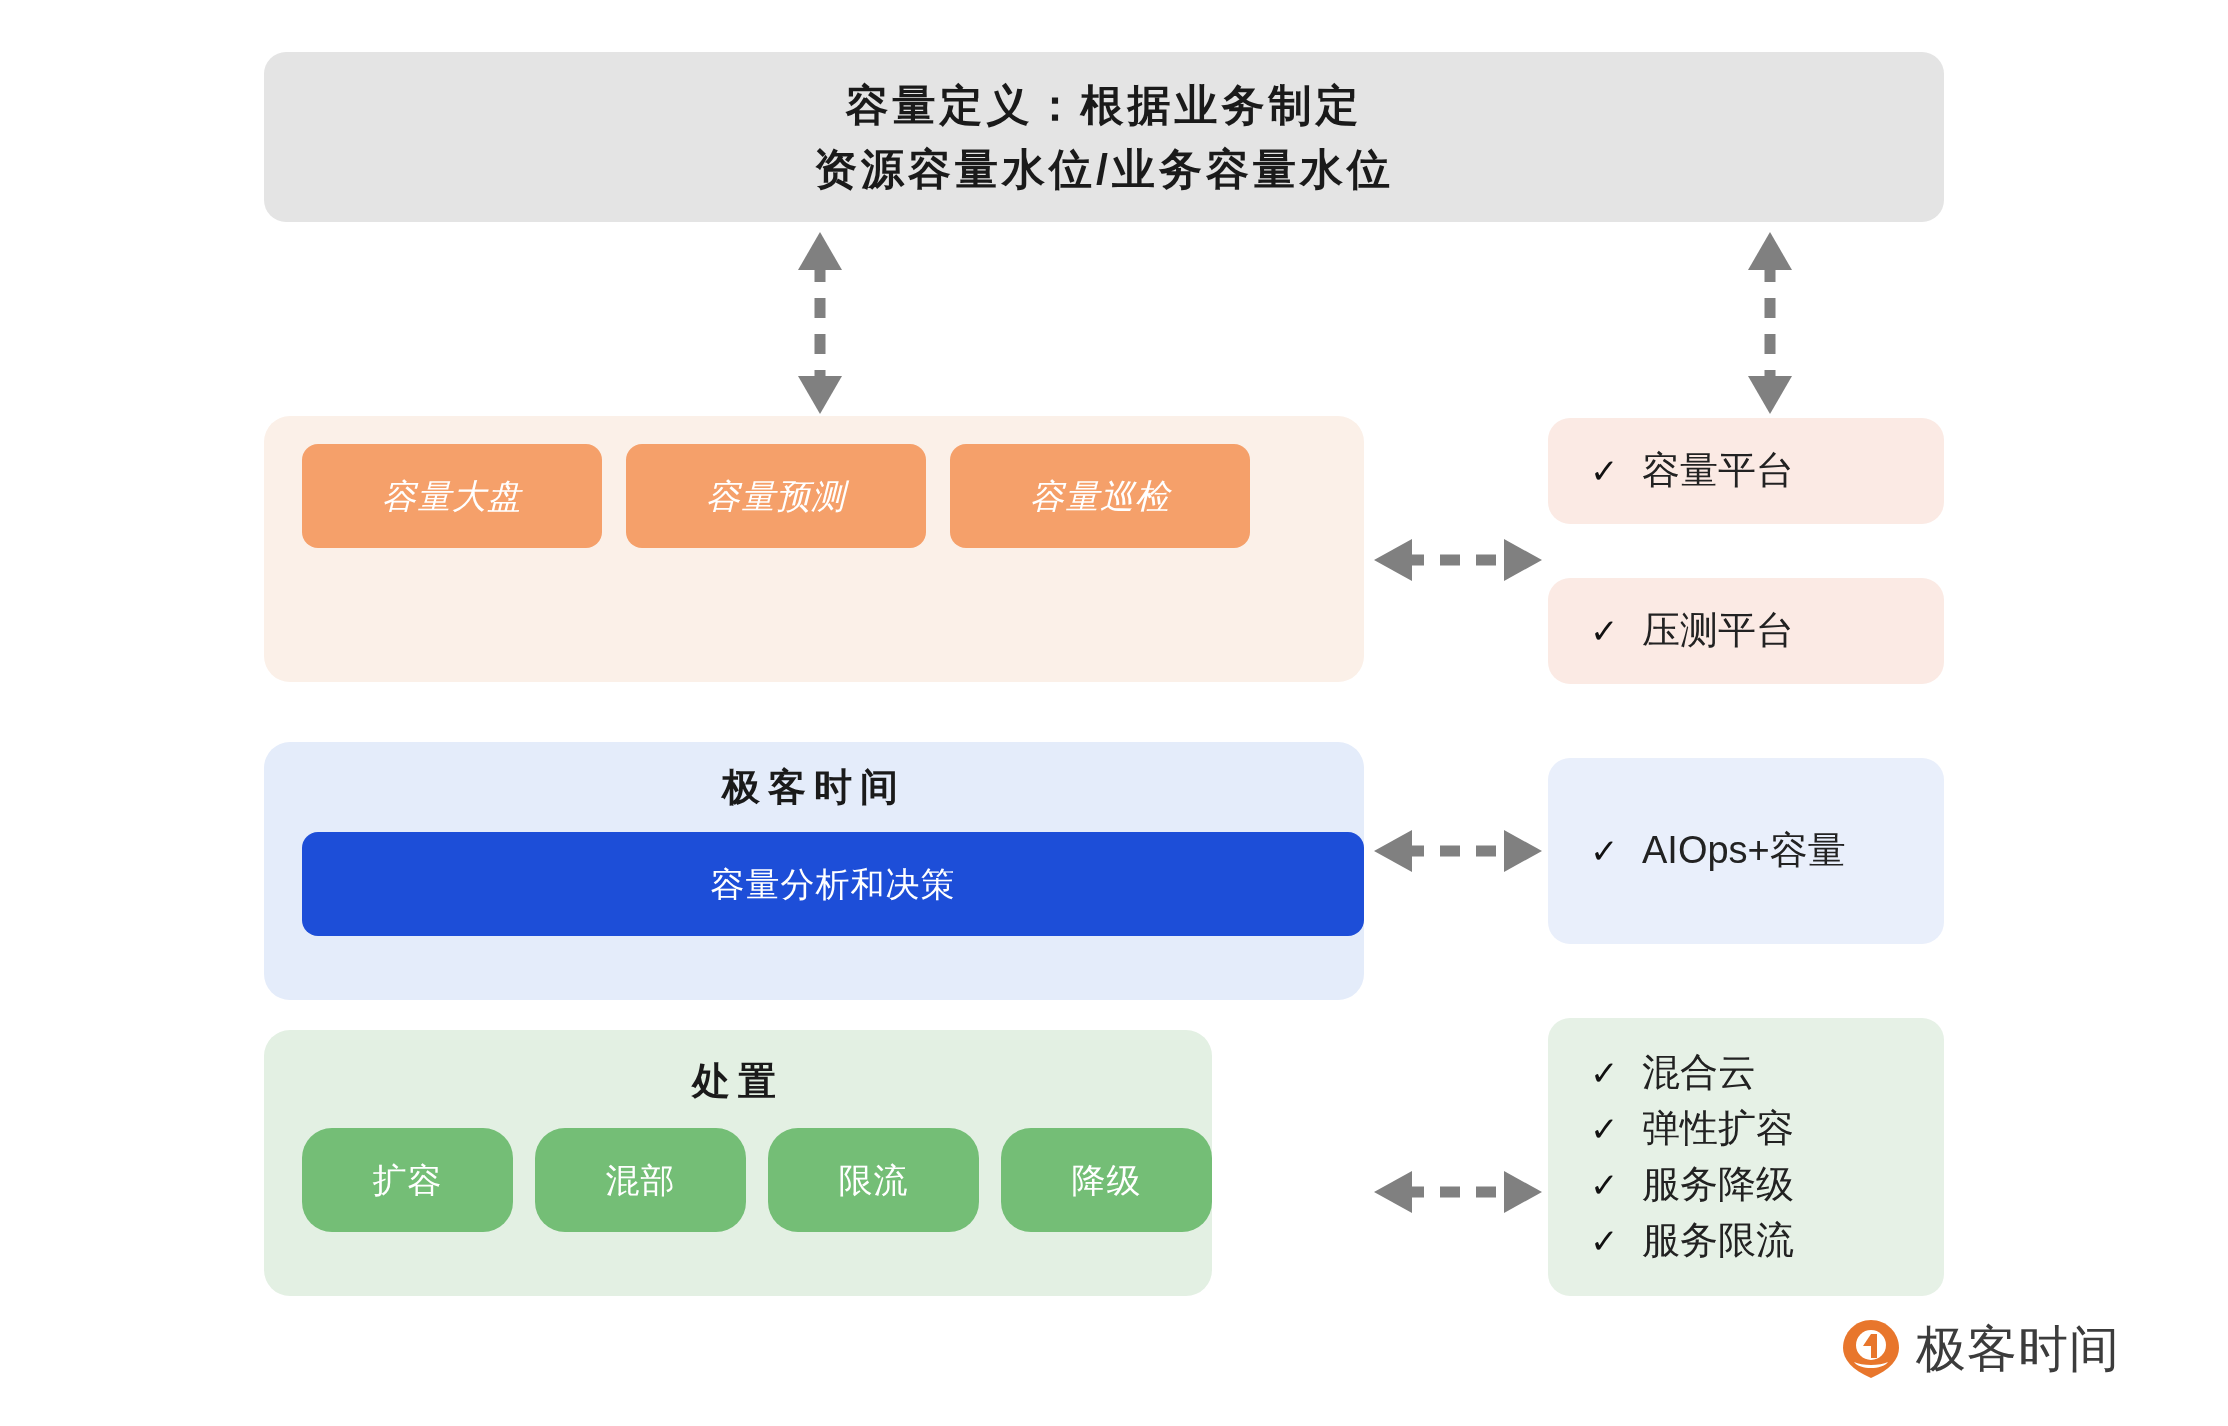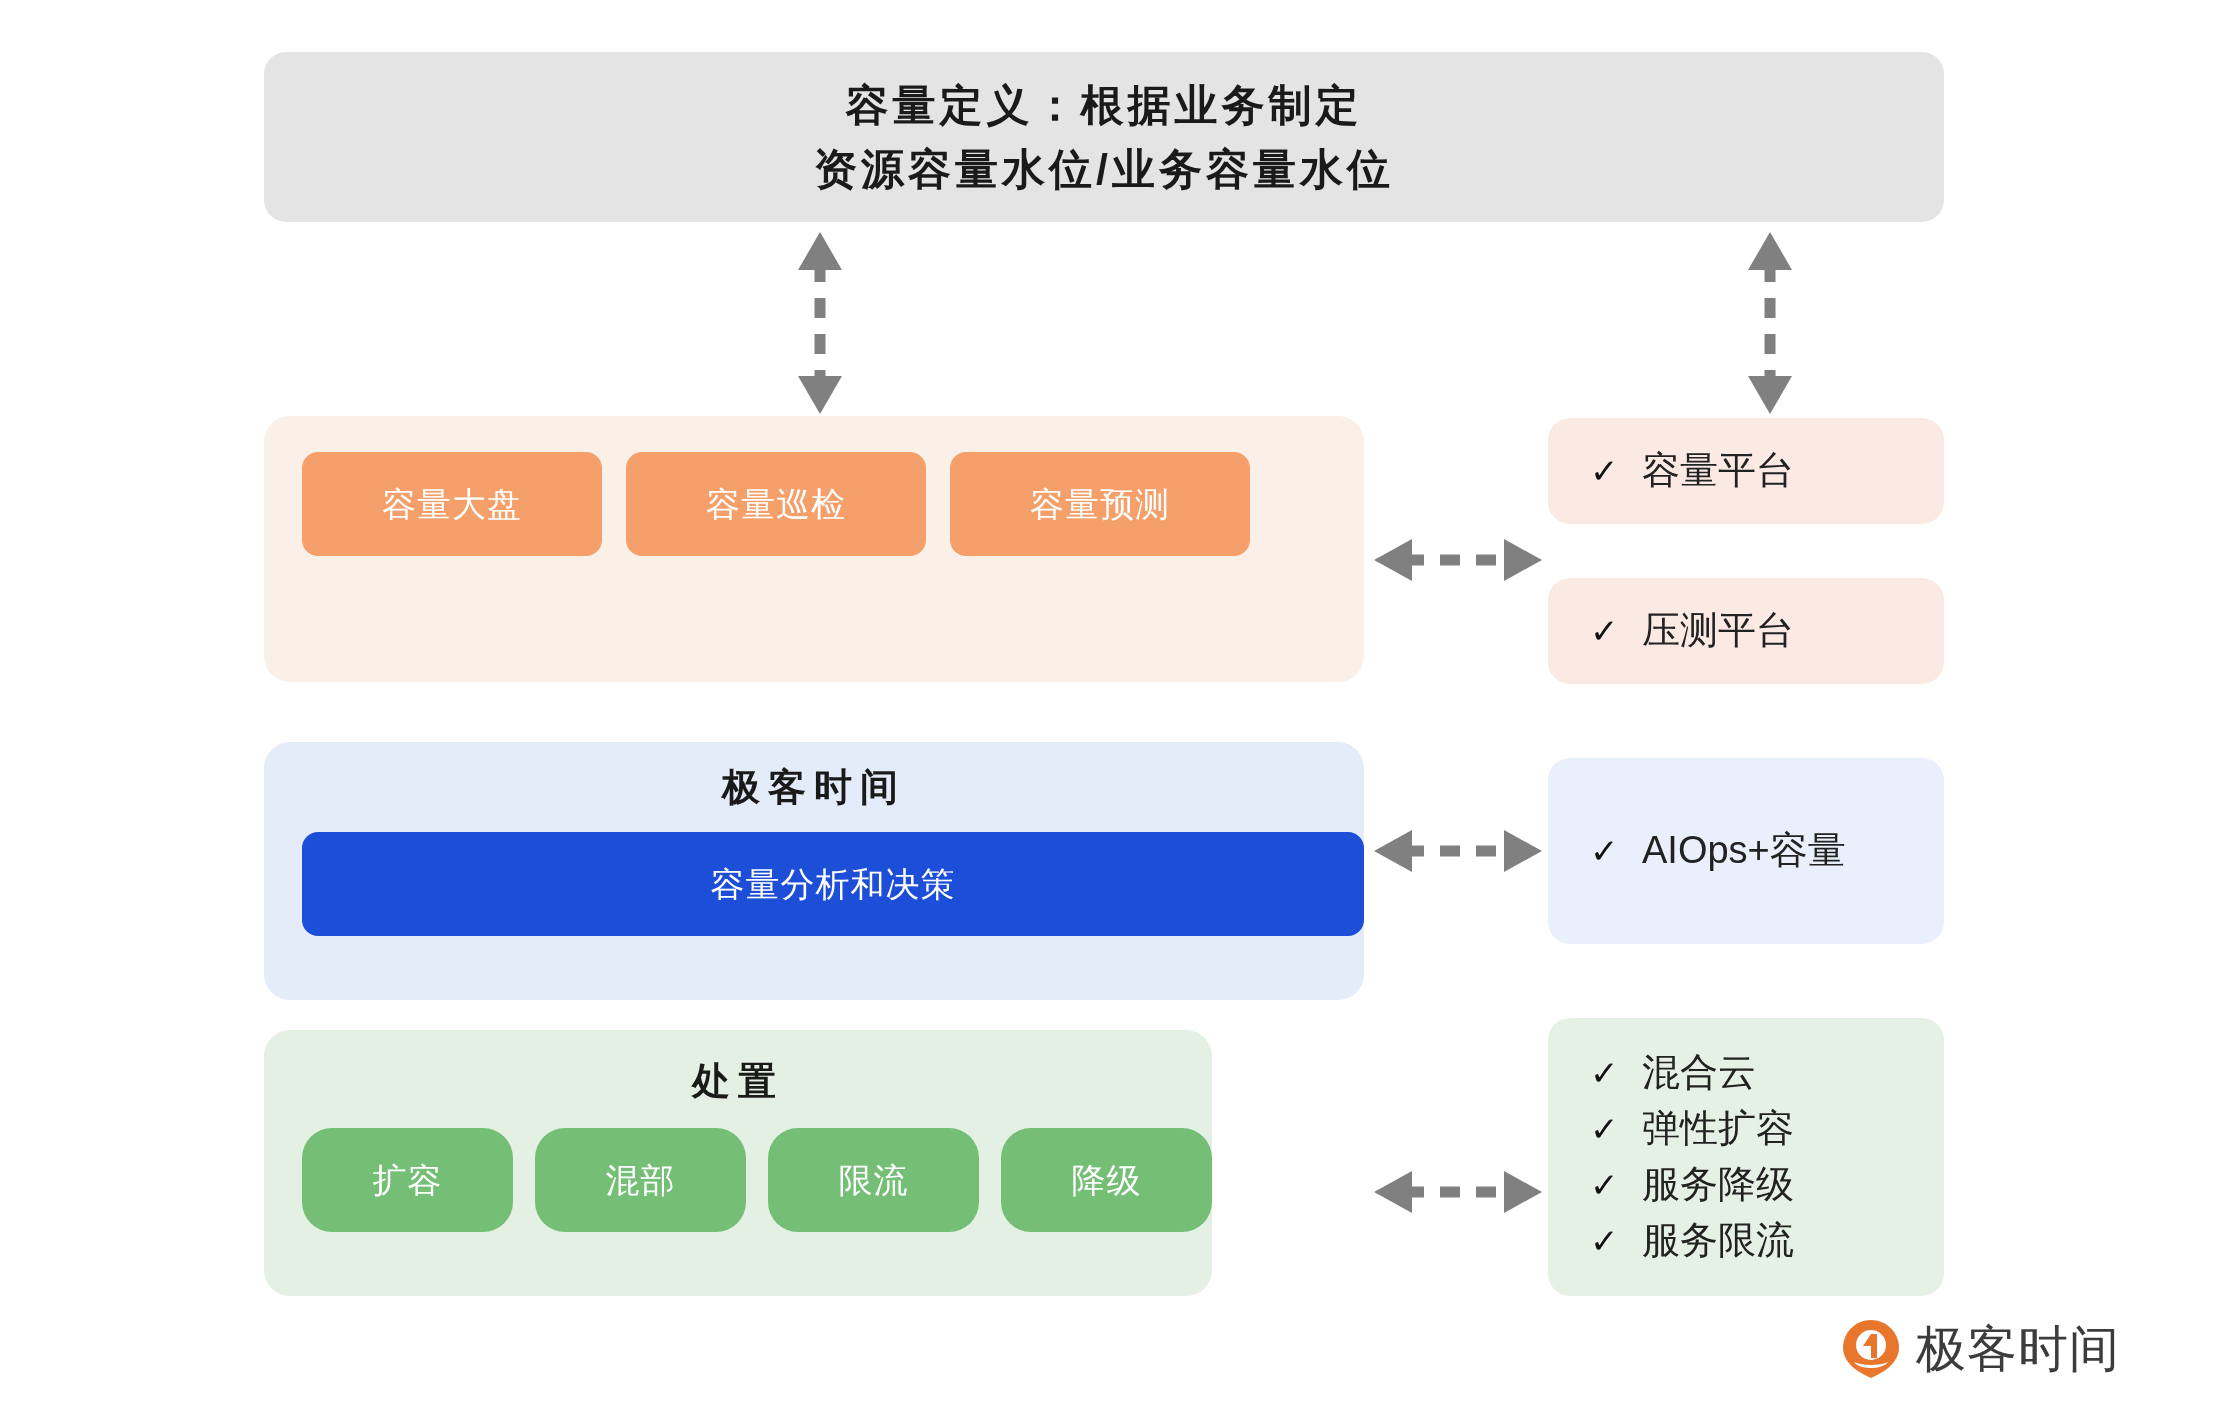--- a/index.html
+++ b/index.html
@@ -79,22 +79,23 @@
   
   #panel-observation {
     left: 264px;
     top: 416px;
     width: 1100px;
     height: 266px;
     background: #fbf0e8;
   }
   #panel-observation .panel-title { margin-top: 26px; }
   #panel-observation .chip-row {
-    margin-top: 36px;
+    margin-top: 28px;
     margin-left: 38px;
+    font-style: italic;
   }
   #panel-observation .chip {
     width: 300px;
     height: 104px;
     background: #f5a06a;
   }
 
   
   #panel-analysis {
     left: 264px;
@@ -256,22 +257,22 @@
 
   <svg class="arrow" style="left:1372px; top:1157px;" width="172" height="70" viewBox="0 0 172 70">
     <line x1="32" y1="35" x2="140" y2="35" stroke="#808080" stroke-width="11" stroke-dasharray="20,16"></line>
     <polygon points="2,35 40,14 40,56" fill="#808080"></polygon>
     <polygon points="170,35 132,14 132,56" fill="#808080"></polygon>
   </svg>
 
   <div class="panel" id="panel-observation">
     <div class="chip-row">
       <div class="chip">容量大盘</div>
+      <div class="chip">容量预测</div>
       <div class="chip">容量巡检</div>
-      <div class="chip">容量预测</div>
     </div>
   </div>
 
   <div class="panel" id="panel-analysis">
     <div class="panel-title">极客时间</div>
     <div class="chip-row">
       <div class="chip">容量分析和决策</div>
     </div>
   </div>
 

